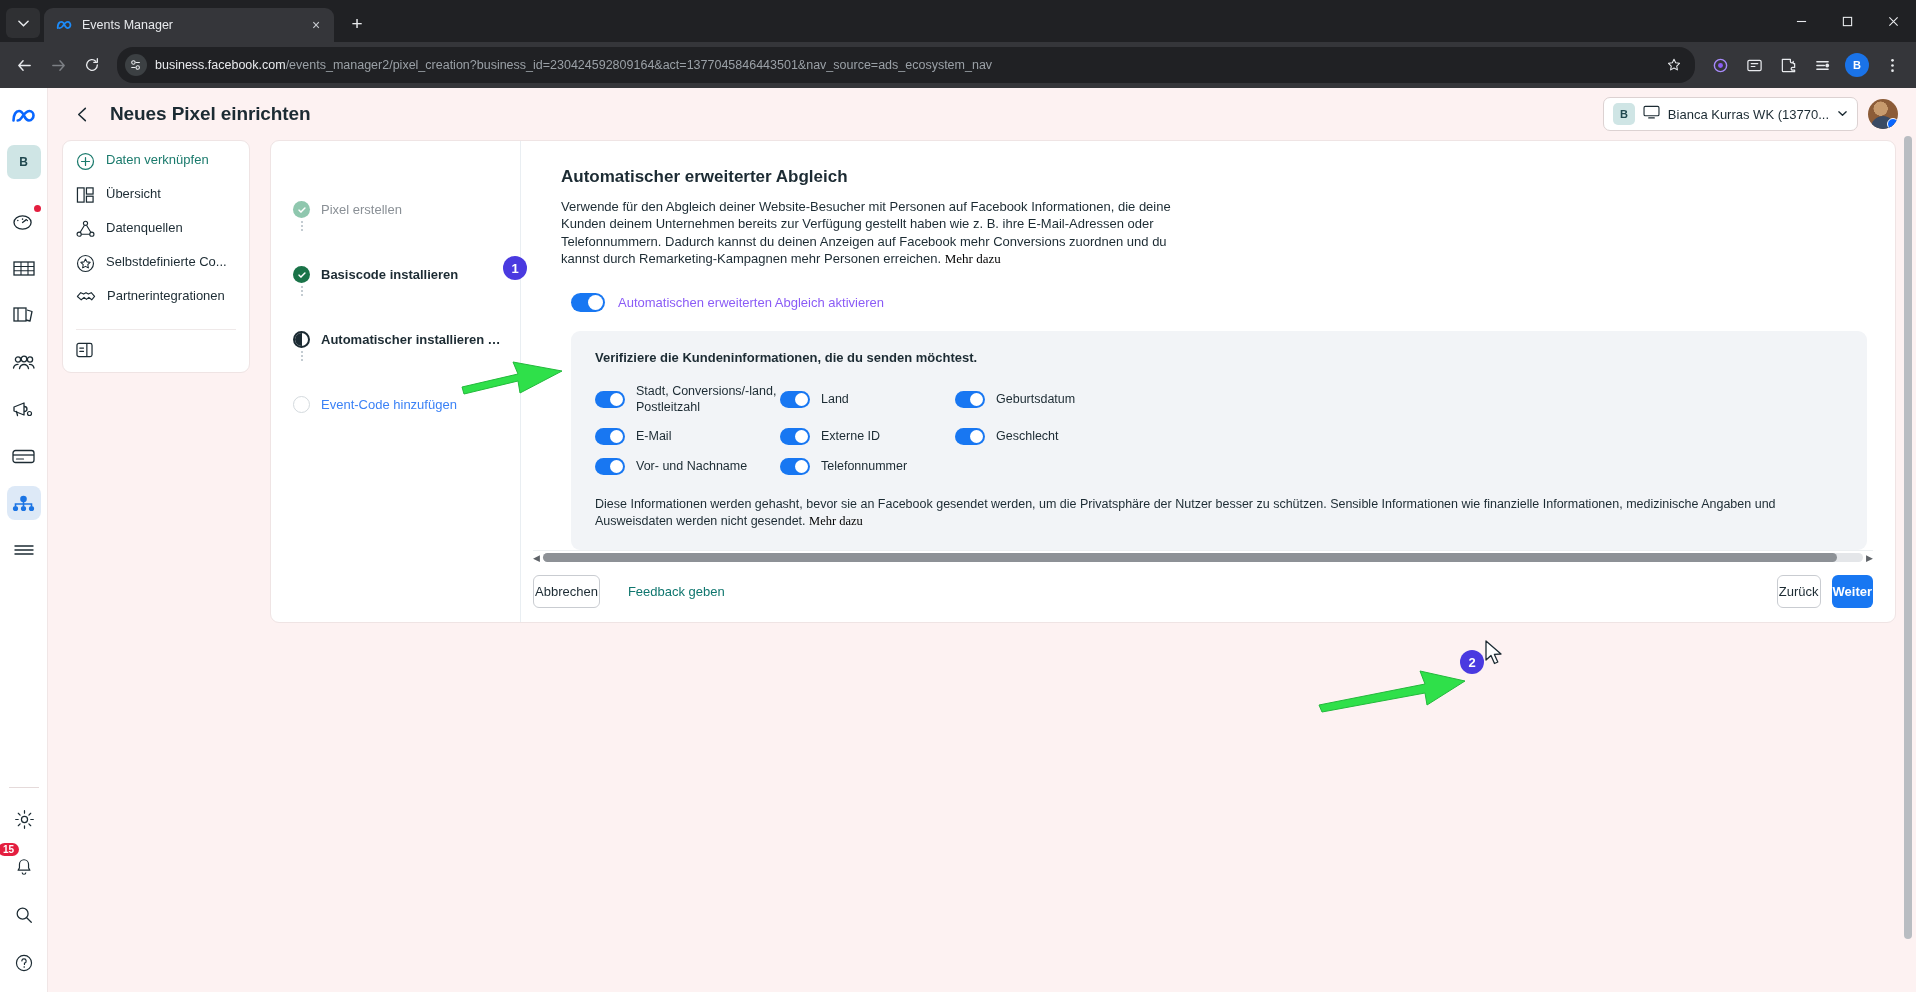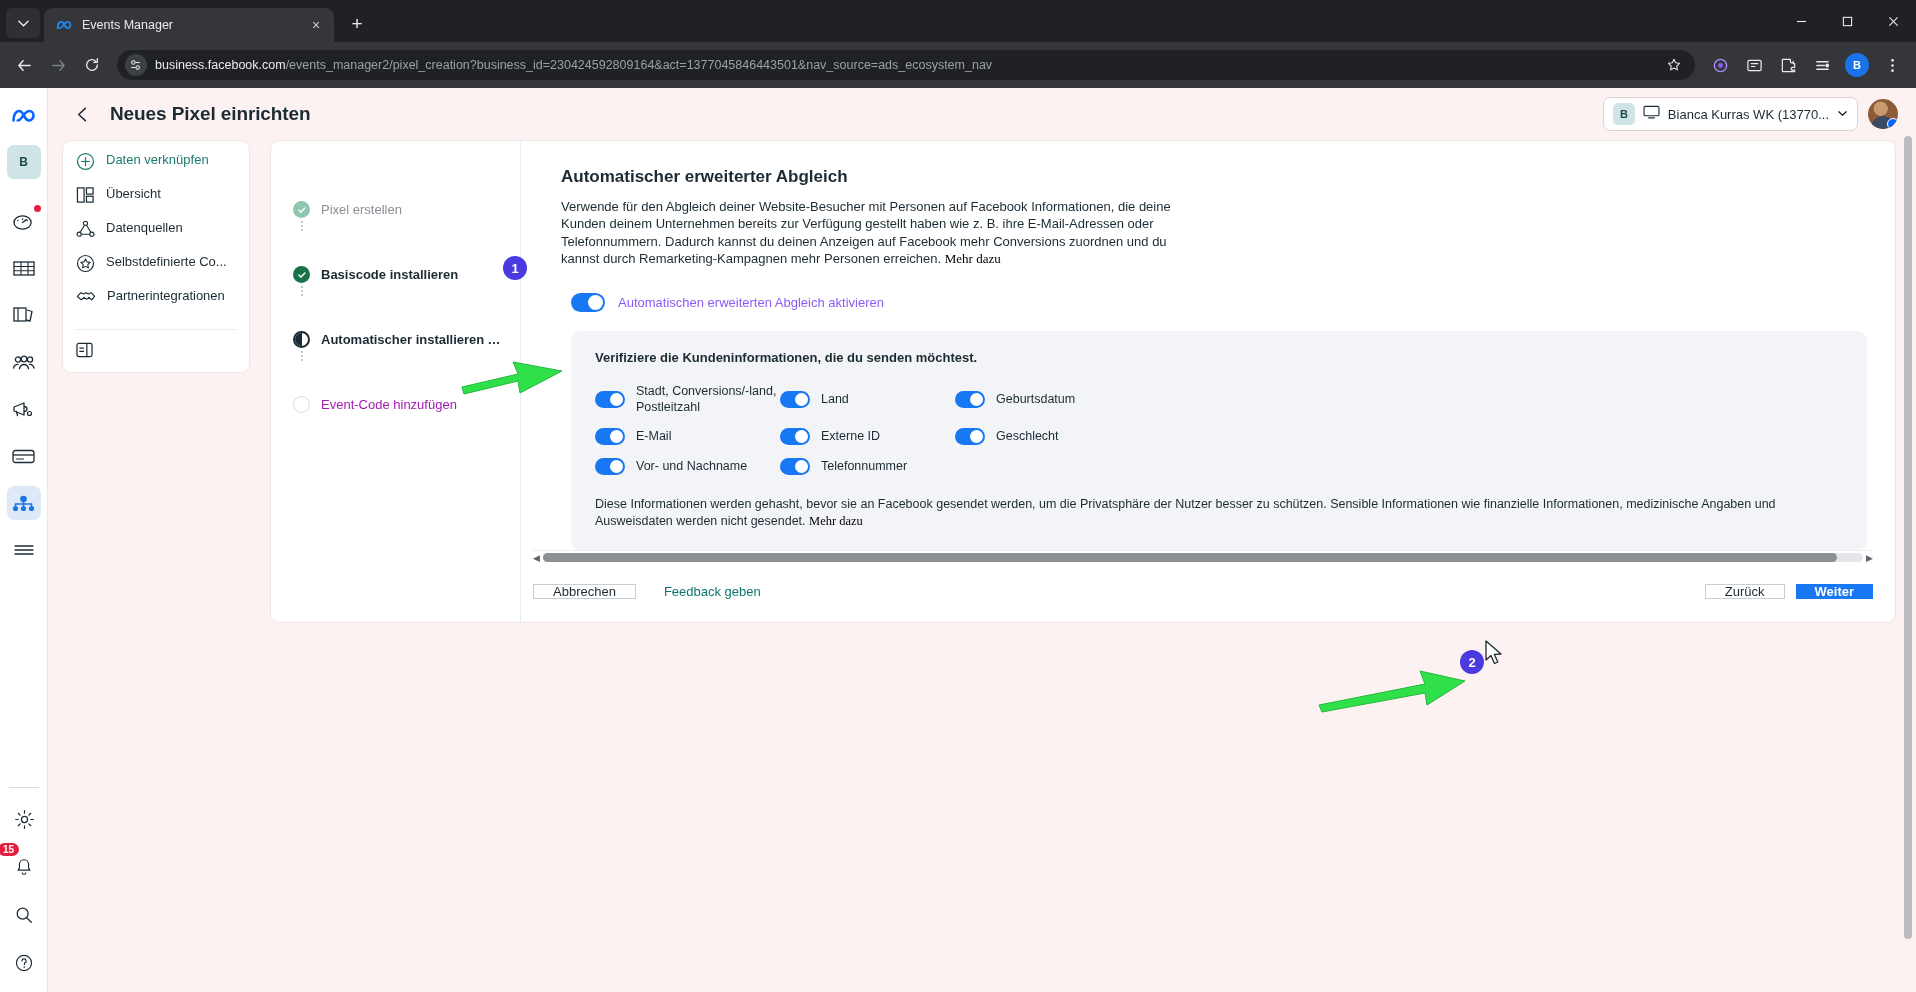--- a/index.html
+++ b/index.html
@@ -49,21 +49,21 @@
   .toolbar {
     height:46px; background:#35363a; display:flex; align-items:center;
     padding:0 8px; gap:2px;
   }
   .tb-icon {
     width:32px; height:32px; border-radius:50%; display:flex;
     align-items:center; justify-content:center; color:#e8eaed; flex:0 0 auto;
   }
   .tb-icon.disabled { color:#7d8085; }
   .omnibox {
-    flex:1; height:30px; background:#202124; border-radius:16px;
+    flex:1; height:36px; background:#202124; border-radius:16px;
     display:flex; align-items:center; padding:0 10px 0 8px; margin:0 7px;
     gap:8px; min-width:0;
   }
   .omni-lock { width:22px; height:22px; border-radius:50%; background:#3c4043;
     display:flex; align-items:center; justify-content:center; flex:0 0 auto; }
   .omni-url { font-size:12.5px; white-space:nowrap; overflow:hidden; flex:1; min-width:0;}
   .omni-url .host { color:#e8eaed; }
   .omni-url .path { color:#9aa0a6; }
   .tb-right { display:flex; align-items:center; gap:2px; }
   .avatar-tb {
@@ -165,21 +165,21 @@
     border-right:1px solid #e9eef2;
   }
   .step {
     display:flex; align-items:flex-start; gap:11px; position:relative;
     padding-bottom:0; height:31px;margin-top:34px;
   }
   .step-label { font-size:13px; padding-top:1px; white-space:nowrap; overflow:hidden; text-overflow:ellipsis;}
   .step.done .step-label { color:#8a9096; }
   .step.current-done .step-label { color:#1c2b33; font-weight:bold; }
   .step.active .step-label { color:#1c2b33; font-weight:bold; }
-  .step.todo .step-label { color:#a21caf; }
+  .step.todo .step-label { color:#3b82f6; }
   .step-dots {
     position:absolute; left:8px; top:20px; width:2px; height:11px;
     background:repeating-linear-gradient(to bottom,#c4ccd2 0 2px,transparent 2px 4px);
   }
   .circ { width:17px; height:17px; flex:0 0 17px; border-radius:50%; position:relative; }
   .circ.done-light { background:#8fc7ae; }
   .circ.done-dark { background:#1a7348; }
   .circ.half { background:#fff; border:2px solid #1c2b33; overflow:hidden; }
   .circ.half:after{
     content:""; position:absolute; left:0; top:0; width:50%; height:100%;
@@ -226,21 +226,21 @@
   }
   .hscroll-track { flex:1; height:9px; background:#e4e6e9; border-radius:5px; position:relative; }
   .hscroll-thumb { position:absolute; left:0; top:0; height:9px; width:98%; background:#8d9196; border-radius:5px; }
   .sc-arrow { color:#5f6368; font-size:9px; }
 
   .footer {
     height:62px; display:flex; align-items:center; padding:0 22px 0 12px; gap:16px;
     flex:0 0 62px;
   }
   .btn {
-    height:15px; border-radius:0; padding:0 19px; font-size:13px;
+    height:33px; border-radius:6px; padding:0 1px; font-size:13px;
     display:flex; align-items:center; justify-content:center; white-space:nowrap;
   }
   .btn-sec { background:#fff; border:1px solid #c9ccd1; color:#1c2b33; }
   .btn-pri { background:#1877f2; color:#fff; font-weight:bold; }
   .footer-right { margin-left:auto; display:flex; align-items:center; gap:11px; }
   .feedback-link { font-size:13px; color:#0f766e;margin-left:12px; }
 
   
   .vscroll {
     position:absolute; right:2px; top:42px; width:11px; bottom:8px;

